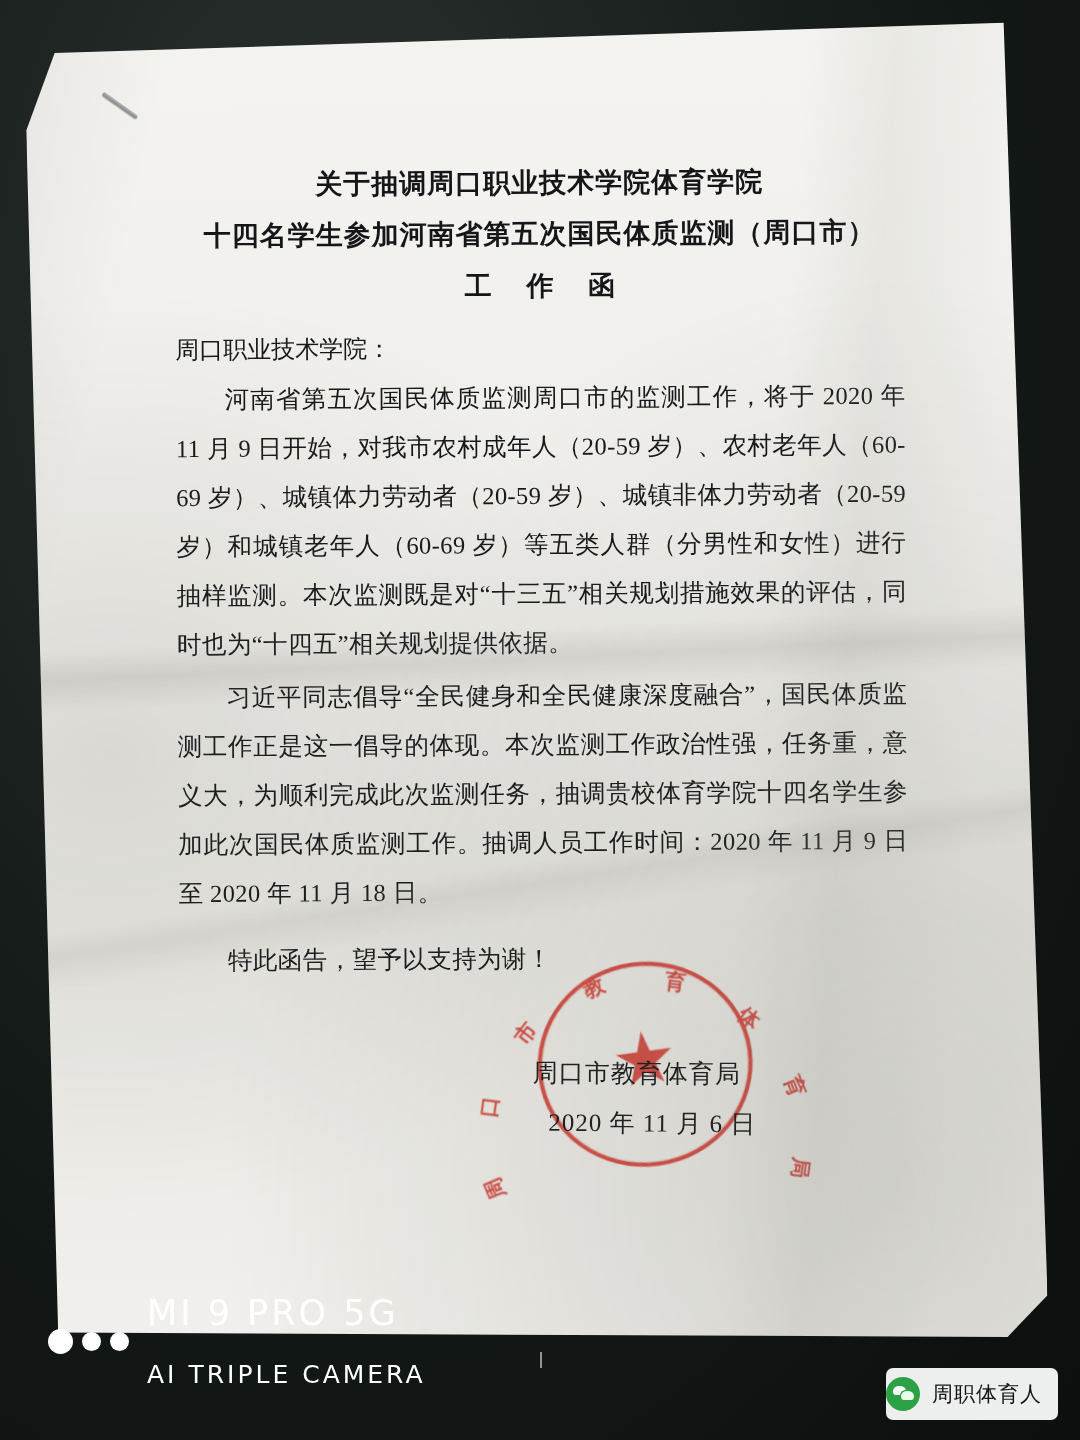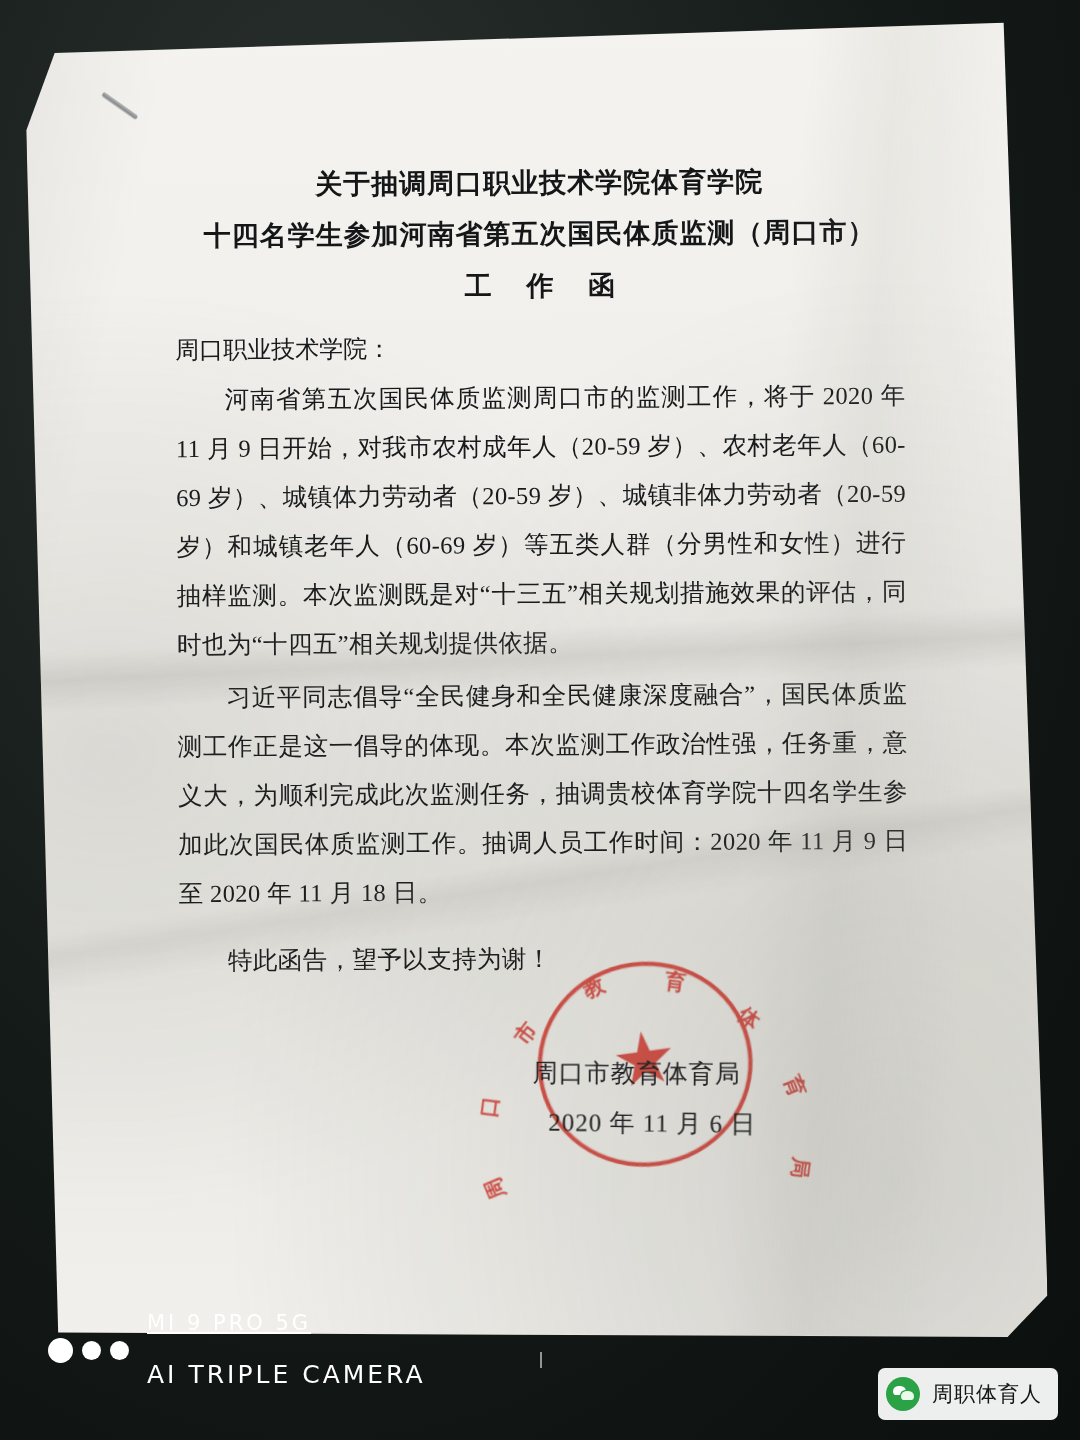--- a/index.html
+++ b/index.html
@@ -174,34 +174,34 @@
   }
   #cam-dots i:nth-child(1) { width: 25px; height: 25px; }
   #cam-dots i:nth-child(2) { width: 19px; height: 19px; }
   #cam-dots i:nth-child(3) { width: 19px; height: 19px; }
   #cam-text {
     color: #fff;
     font-family: "DejaVu Sans", sans-serif;
     letter-spacing: 3px;
     line-height: 1.35;
   }
-  #cam-text .l1 { font-size: 21px; text-decoration: underline; }
+  #cam-text .l1 { font-size: 35px; }
   #cam-text .l2 { font-size: 25px; margin-top: 21px; }
 
   
   #account {
     position: absolute;
     right: 22px;
     bottom: 20px;
     display: flex;
     align-items: center;
     gap: 12px;
     background: rgba(255,255,255,.93);
     border-radius: 7px;
-    padding: 9px 16px 9px 8px;
+    padding: 9px 16px 9px 0;
   }
   #account .av {
     width: 34px; height: 34px;
     border-radius: 50%;
     background: #2ba245;
     position: relative;
     flex: none;
   }
   #account .av::before {
     content: "";

